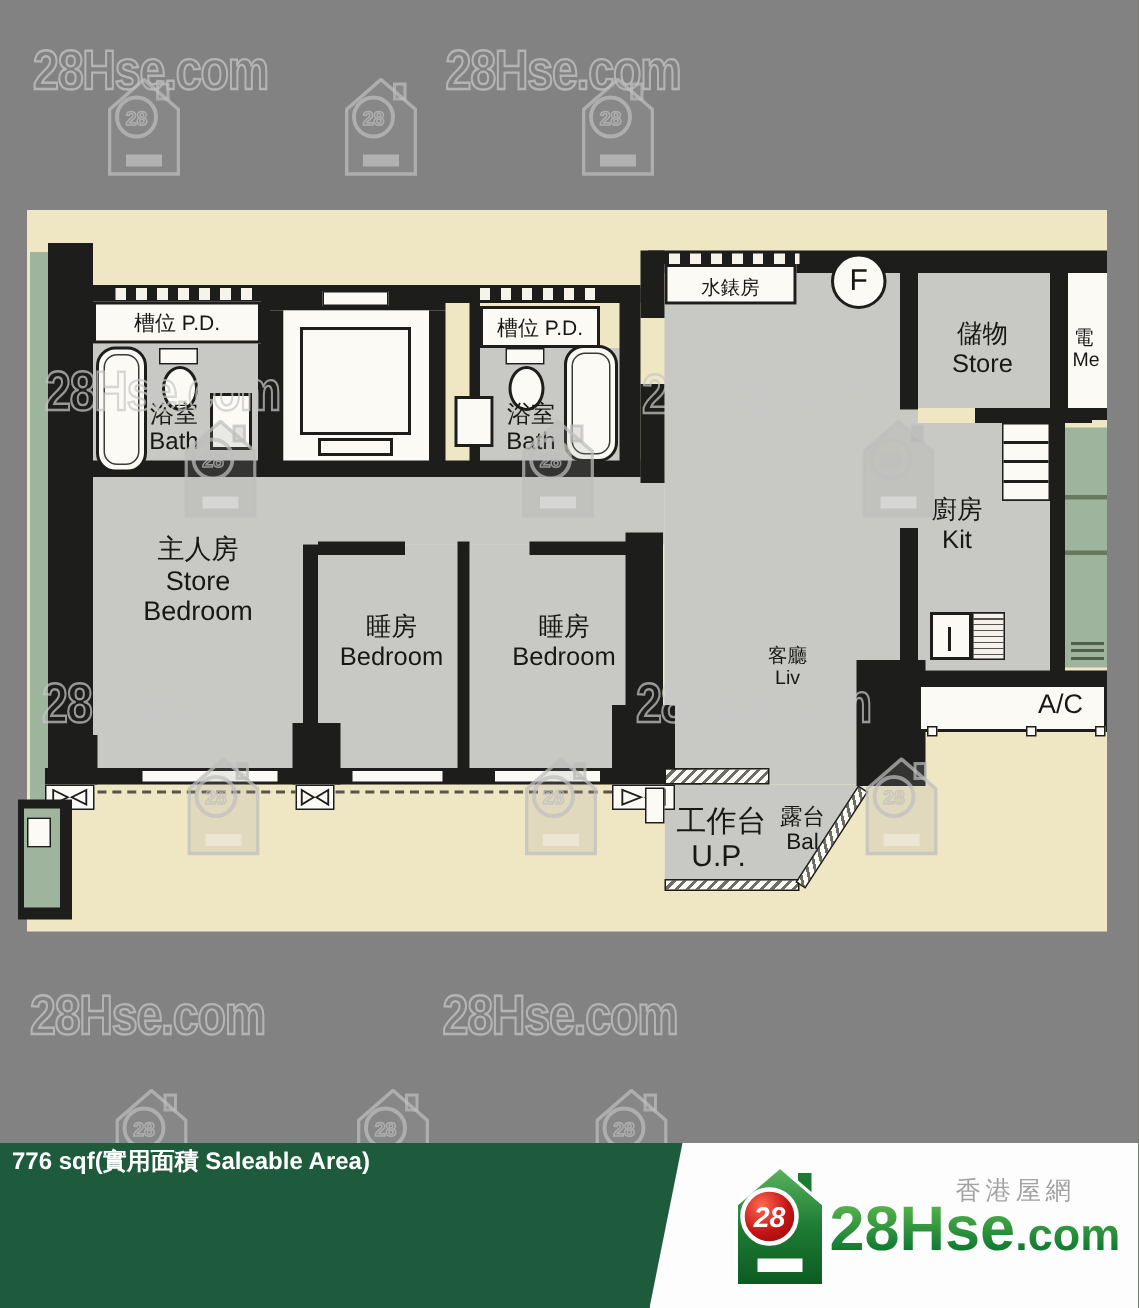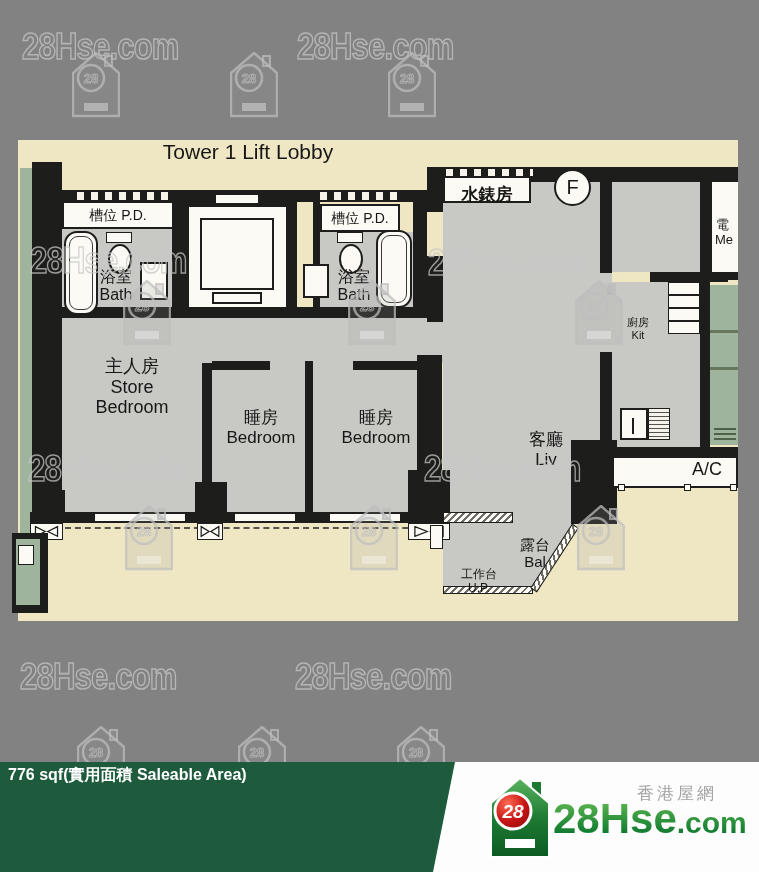--- a/index.html
+++ b/index.html
@@ -50,21 +50,20 @@
   .lb-suf{font-size:30px;}
   .logo-house{position:absolute;left:55px;top:14px;}
 </style>
 </head>
 <body>
 
 <div class="stage">
 
   <div class="plan">
 
-    <div class="lbl" style="left:130px;top:0px;width:200px;font-size:21px;">Tower 1 Lift Lobby</div>
 
     <div class="green" style="left:2px;top:28px;width:13px;height:392px;"></div>
     <div class="green" style="left:692px;top:145px;width:28px;height:160px;"></div>
     <div class="gline" style="left:692px;top:190px;width:28px;height:3px;"></div>
     <div class="gline" style="left:692px;top:227px;width:28px;height:3px;"></div>
     <div class="gline" style="left:696px;top:286px;width:22px;height:14px;background:repeating-linear-gradient(0deg,#4f6049 0 2px,#9eb49c 2px 5px);"></div>
 
     <div class="gray" style="left:44px;top:89px;width:110px;height:81px;"></div>
     <div class="gray" style="left:302px;top:92px;width:93px;height:76px;"></div>
     <div class="gray" style="left:512px;top:42px;width:70px;height:20px;"></div>
@@ -118,21 +117,21 @@
     <div class="wall" style="left:14px;top:350px;width:33px;height:33px;"></div>
     <div class="wall" style="left:553px;top:300px;width:46px;height:84px;"></div>
 
     <div class="white-box" style="left:44px;top:61px;width:112px;height:28px;">
       <div class="lbl" style="left:0;top:4px;width:108px;font-size:14px;">槽位 P.D.</div>
     </div>
     <div class="white-box" style="left:302px;top:64px;width:80px;height:28px;">
       <div class="lbl" style="left:0;top:4px;width:76px;font-size:14px;">槽位 P.D.</div>
     </div>
     <div class="white-box" style="left:425px;top:36px;width:88px;height:27px;">
-      <div class="lbl" style="left:0;top:5px;width:84px;font-size:17px;font-weight:bold;">水錶房</div>
+      <div class="lbl" style="left:0;top:5px;width:84px;font-size:13px;">水錶房</div>
     </div>
     <div class="white-box" style="left:536px;top:29px;width:37px;height:37px;border-radius:50%;">
       <div class="lbl" style="left:0;top:5px;width:33px;font-size:20px;">F</div>
     </div>
 
     <div class="tub" style="left:46px;top:91px;width:34px;height:84px;">
         <div class="in"></div>
       </div>
     <div class="white-box thin" style="left:88px;top:92px;width:26px;height:11px;"></div>
     <div class="bowl" style="left:90px;top:104px;width:24px;height:30px;"></div>
@@ -187,43 +186,47 @@
     <div class="white-box thin" style="left:0px;top:405px;width:16px;height:20px;"></div>
 
     <div class="lbl" style="left:66px;top:128px;width:64px;font-size:16px;">
       <div>浴室</div>
       <div>Bath</div>
     </div>
     <div class="lbl" style="left:304px;top:128px;width:64px;font-size:16px;">
       <div>浴室</div>
       <div>Bath</div>
     </div>
-    <div class="lbl" style="left:585px;top:176px;width:70px;font-size:11px;">
+    <div class="lbl" style="left:597px;top:73px;width:80px;font-size:17px;">
+      <div>儲物</div>
+      <div>Store</div>
+    </div>
+    <div class="lbl" style="left:585px;top:190px;width:70px;font-size:17px;">
       <div>廚房</div>
       <div>Kit</div>
     </div>
     <div class="lbl" style="left:64px;top:216px;width:100px;font-size:18px;">
       <div>主人房</div>
       <div>Store</div>
       <div>Bedroom</div>
     </div>
     <div class="lbl" style="left:198px;top:268px;width:90px;font-size:17px;">
       <div>睡房</div>
       <div>Bedroom</div>
     </div>
     <div class="lbl" style="left:308px;top:268px;width:100px;font-size:17px;">
       <div>睡房</div>
       <div>Bedroom</div>
     </div>
-    <div class="lbl" style="left:488px;top:290px;width:80px;font-size:17px;">
+    <div class="lbl" style="left:467px;top:290px;width:80px;font-size:13px;">
       <div>客廳</div>
       <div>Liv</div>
     </div>
     <div class="lbl" style="left:660px;top:319px;width:58px;font-size:18px;">A/C</div>
-    <div class="lbl" style="left:433px;top:428px;width:56px;font-size:12px;">
+    <div class="lbl" style="left:433px;top:397px;width:56px;font-size:20px;">
       <div>工作台</div>
       <div>U.P.</div>
     </div>
     <div class="lbl" style="left:490px;top:396px;width:54px;font-size:15px;">
       <div>露台</div>
       <div>Bal</div>
     </div>
   </div>
 
   <div class="wm">

